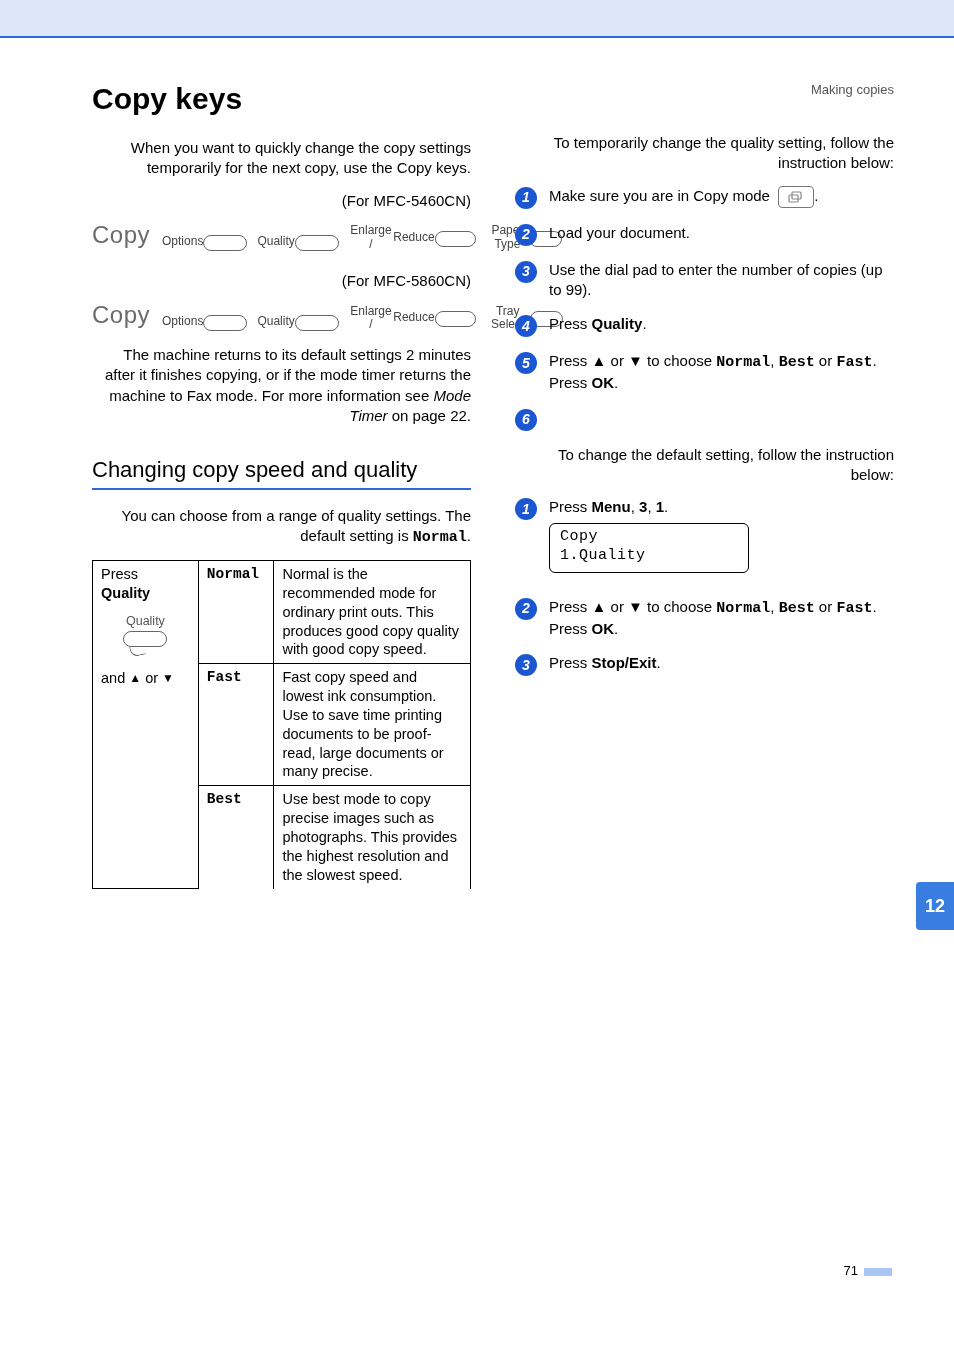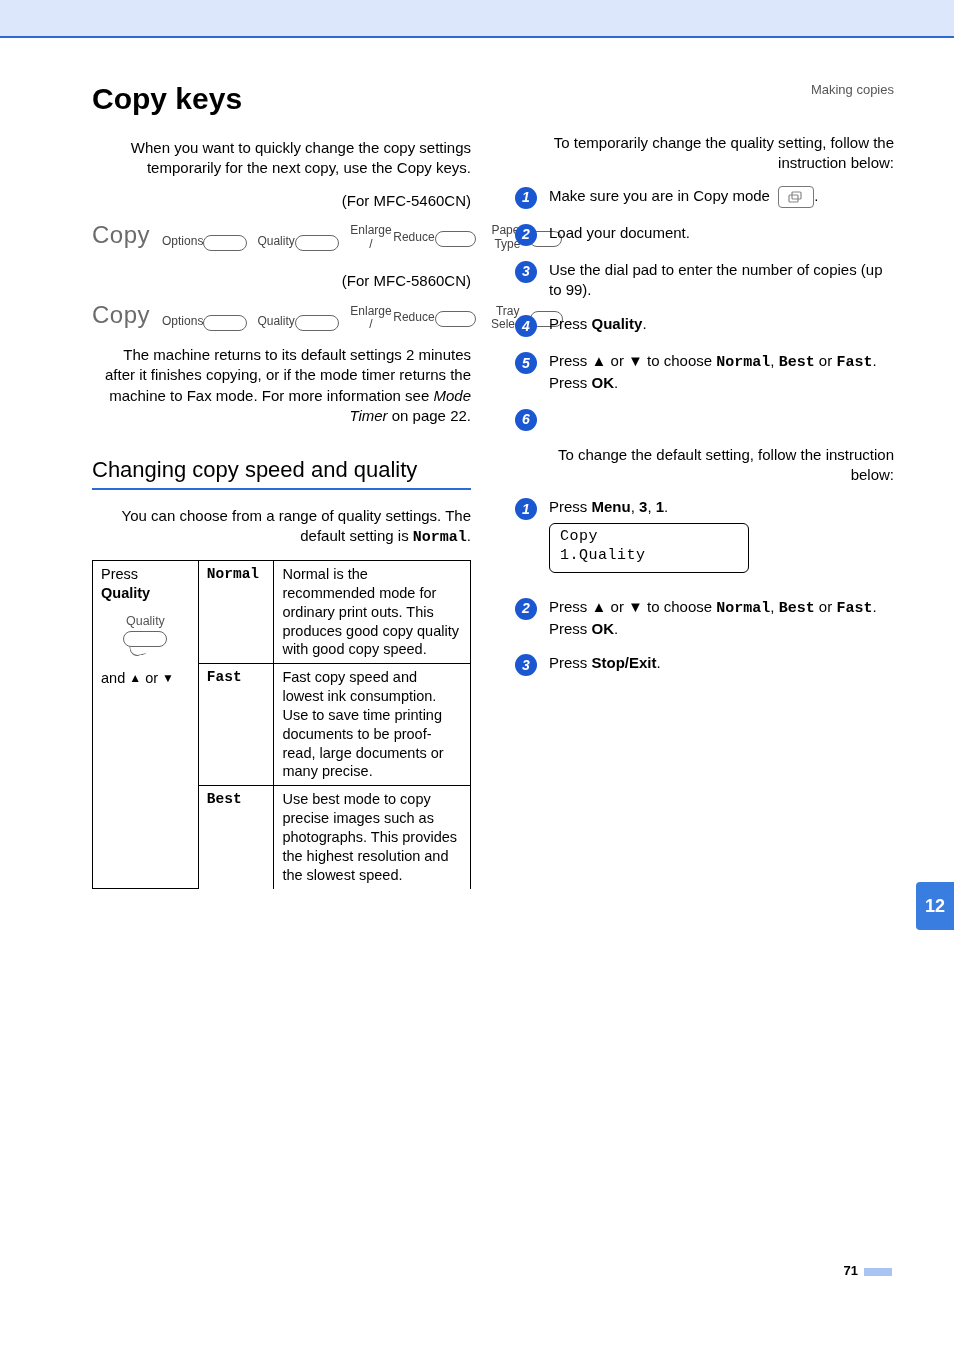--- a/index.html
+++ b/index.html
@@ -191,21 +191,21 @@
     font-size: 18px;
     font-weight: bold;
     border-radius: 4px 0 0 4px;
     margin-top: 32px;
   }
   .page-num {
     position: absolute;
     right: 62px;
     bottom: 70px;
     font-size: 13px;
-    font-weight: bold;
+    font-weight: normal;
   }
   .page-num .bar {
     display: inline-block;
     width: 28px;
     height: 8px;
     background: #a9c4f2;
     vertical-align: middle;
     margin-left: 6px;
   }
   b { font-weight: bold; }

